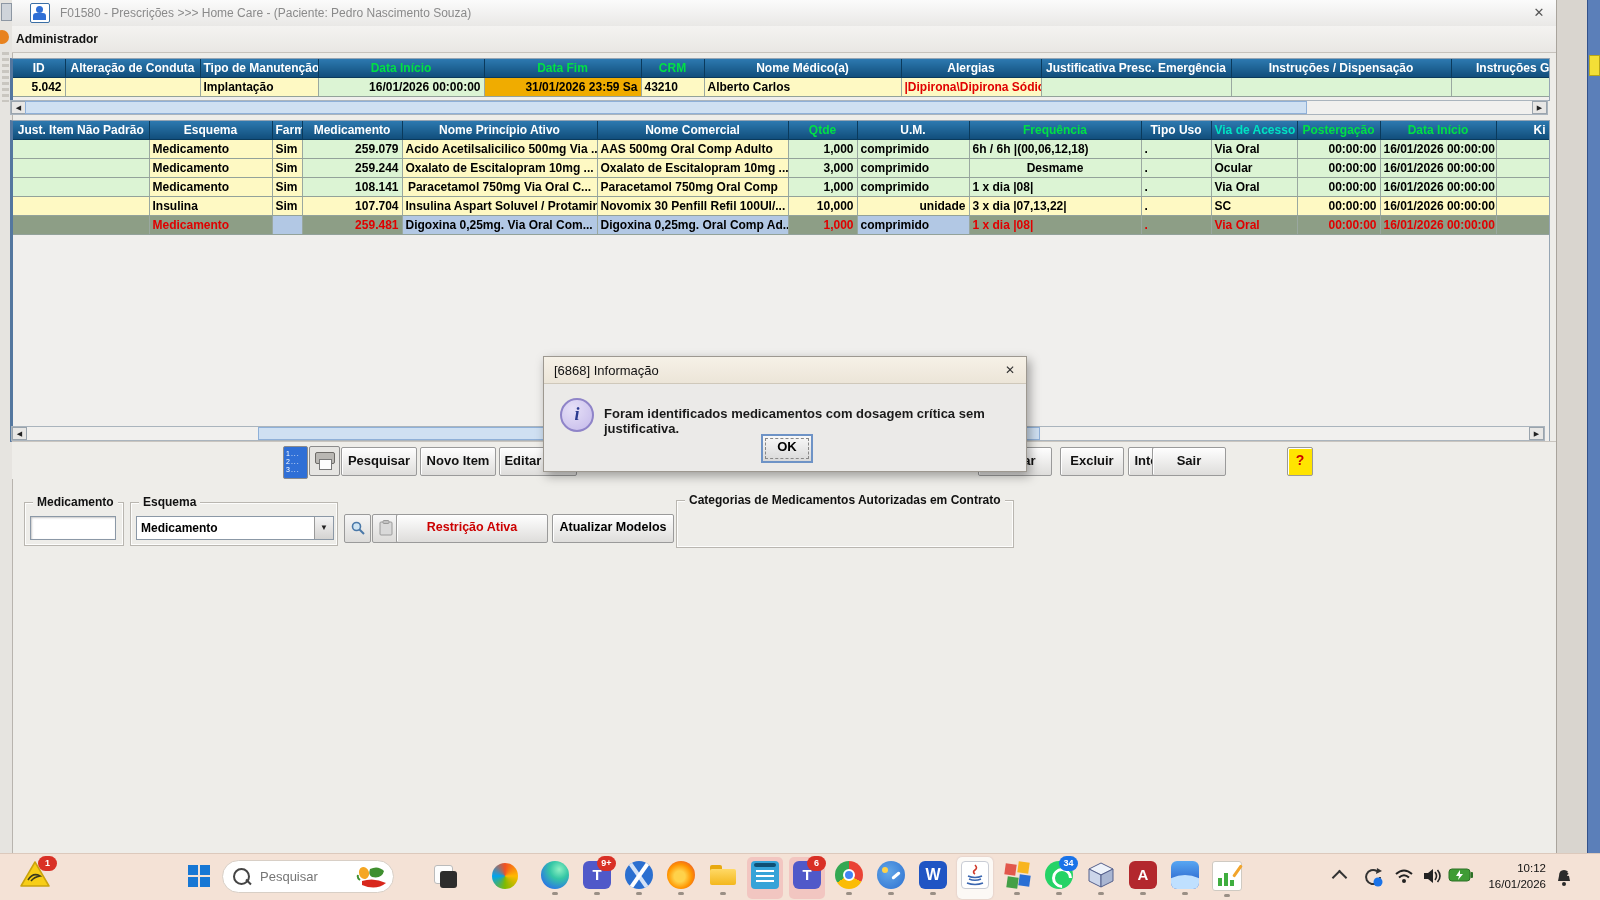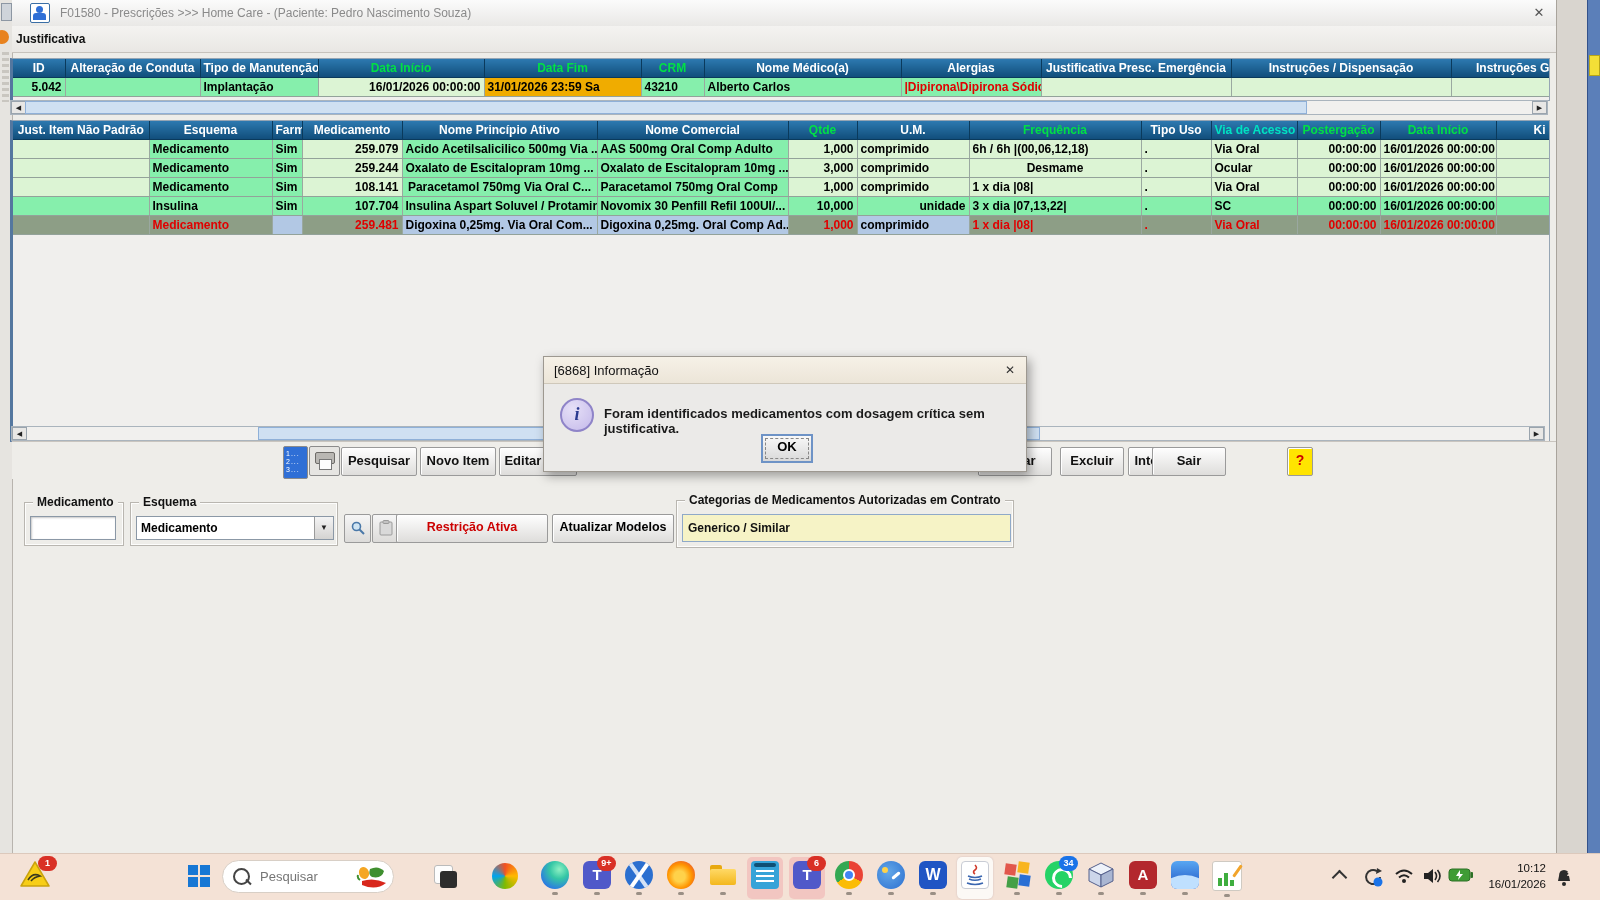--- a/index.html
+++ b/index.html
@@ -27,21 +27,21 @@
   .adminbar span{margin-left:4px;font-size:12px;font-weight:bold;color:#111;}
   
   .panel{position:absolute;background:#f0efed;border:1px solid #96a5b4;border-left:3px solid #54779f;overflow:hidden;}
   .panel1{left:10px;top:58px;width:1536px;height:41px;}
   .panel2{left:10px;top:120px;width:1536px;height:320px;}
   table.grid{border-collapse:collapse;table-layout:fixed;}
   .grid th,.grid td{overflow:hidden;white-space:nowrap;height:18px;padding:0 3px;font-size:12px;font-weight:bold;
       border-right:1px solid #9aa8a0;border-bottom:1px solid #93a29a;}
   .grid th{background:linear-gradient(#2d79b0,#114e7b);border-right:1px solid #0a3a5c;border-bottom:1px solid #0a3a5c;text-align:center;}
   .h-w{color:#ffffff}.h-g{color:#00e045}.h-c{color:#00e2c2}
-  .c-w{background:#86efac;color:#000}.c-g{background:#dcf4d4;color:#000}
+  .c-w{background:#fef9c3;color:#000}.c-g{background:#dcf4d4;color:#000}
   .c-o{background:#f0ac00;color:#000}.c-r{color:#e00000}
   .c-sel{background:#8d9e86;color:#e00000}.c-sb{background:#b2c8e4;color:#000}
   
   .hscroll{position:absolute;height:13px;background:#f1f0ee;border:1px solid #aab4bd;display:block;}
   .hs1{left:10px;top:100px;width:1536px;}
   .hs2{left:11px;top:426px;width:1532px;}
   .sb-arrow{position:absolute;top:0;width:13px;height:11px;background:#e8e7e5;border:1px solid #9aa4ad;
             font-size:7px;line-height:11px;text-align:center;color:#222;}
   .sb-left{left:0}.sb-right{right:0}
   .sb-thumb{position:absolute;top:0;height:11px;background:#cfe0f2;border:1px solid #8fb0d8;}
@@ -173,21 +173,21 @@
     <div class="rs-blue"></div>
     <div class="rs-yellow"></div>
   </div>
 
   <div class="titlebar">
     <div class="app-icon"></div>
     <div class="title-text">F01580 - Prescrições &gt;&gt;&gt; Home Care - (Paciente: Pedro Nascimento Souza)</div>
     <div class="close-x">✕</div>
   </div>
   <div class="adminbar">
-    <span>Justificativa</span>
+    <span>Administrador</span>
   </div>
 
   <div class="panel panel1">
     <table class="grid" id="header-table" style="width: 1568px;">
         <colgroup>
           <col style="width:52px">
           <col style="width:135px">
           <col style="width:118px">
           <col style="width:166px">
           <col style="width:157px">
@@ -210,21 +210,21 @@
             <th class="h-w">Alergias</th>
             <th class="h-w">Justificativa Presc. Emergência</th>
             <th class="h-w">Instruções / Dispensação</th>
             <th class="h-w">Instruções Ge</th>
           </tr>
           <tr>
             <td class="c-w" style="text-align:right">5.042</td>
             <td class="c-w" style="text-align:left"></td>
             <td class="c-w" style="text-align:left">Implantação</td>
             <td class="c-g" style="text-align:right">16/01/2026 00:00:00</td>
-            <td class="c-o" style="text-align:left">31/01/2026 23:59 Sa</td>
+            <td class="c-o" style="text-align:right">31/01/2026 23:59 Sa</td>
             <td class="c-w" style="text-align:left">43210</td>
             <td class="c-w" style="text-align:left">Alberto Carlos</td>
             <td class="c-w c-r" style="text-align:left">|Dipirona\Dipirona Sódica\</td>
             <td class="c-g" style="text-align:left"></td>
             <td class="c-g" style="text-align:left"></td>
             <td class="c-g" style="text-align:left"></td>
           </tr>
         </tbody>
       </table>
   </div>
@@ -395,21 +395,20 @@
   <div class="mini-btn" style="left:372px;">
     <svg width="14" height="16" viewBox="0 0 14 16" style="margin-top:5px">
       <rect x="1" y="2" width="12" height="13" rx="1" fill="#d9d9d9" stroke="#9a9a9a"></rect>
       <rect x="4" y="0.5" width="6" height="3" rx="1" fill="#c2c2c2" stroke="#9a9a9a"></rect>
     </svg>
   </div>
   <div class="tbtn2 btn-restricao">Restrição Ativa</div>
   <div class="tbtn2 btn-atualizar">Atualizar Modelos</div>
   <div class="gbox cat-box">
     <span class="legend">Categorias de Medicamentos Autorizadas em Contrato</span>
-    <div class="cat-field">Generico / Similar</div>
   </div>
 
   <div class="dialog">
     <div class="dlg-title">
       <span>[6868] Informação</span>
       <div class="dlg-close">✕</div>
     </div>
     <div class="dlg-body">
       <div class="info-circle">i</div>
       <div class="dlg-msg">Foram identificados medicamentos com dosagem crítica sem justificativa.</div>

